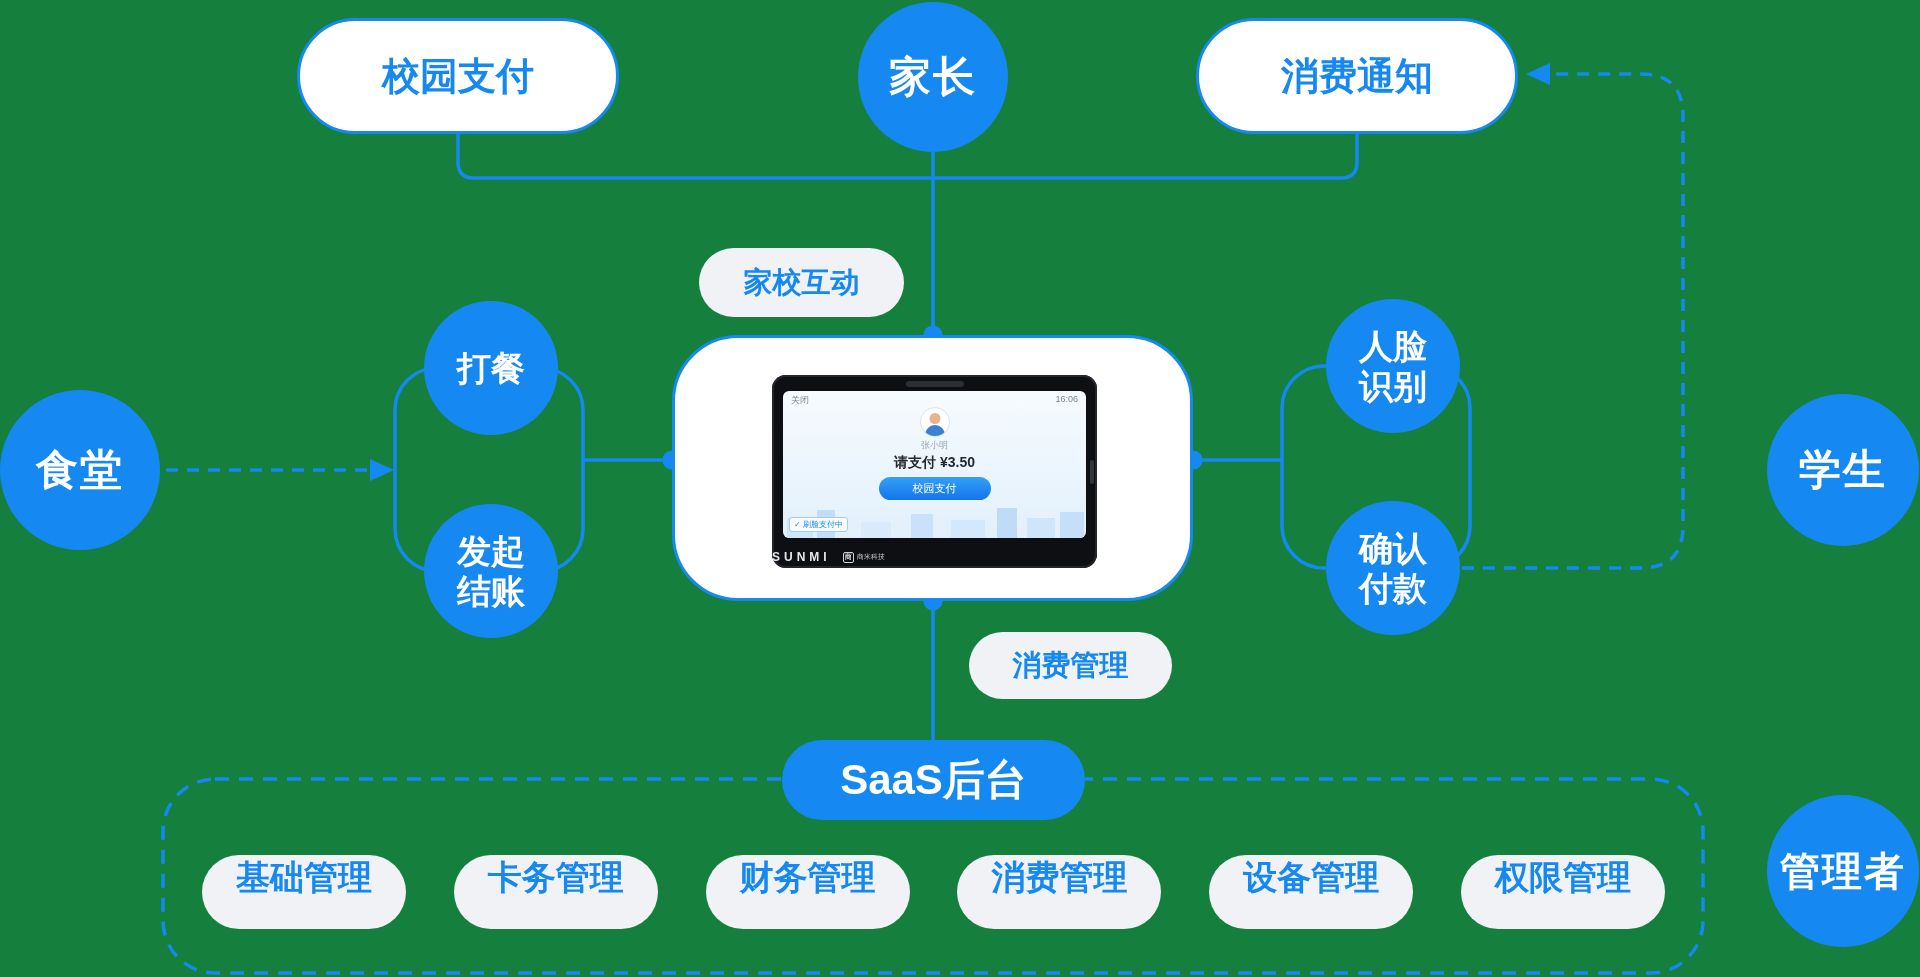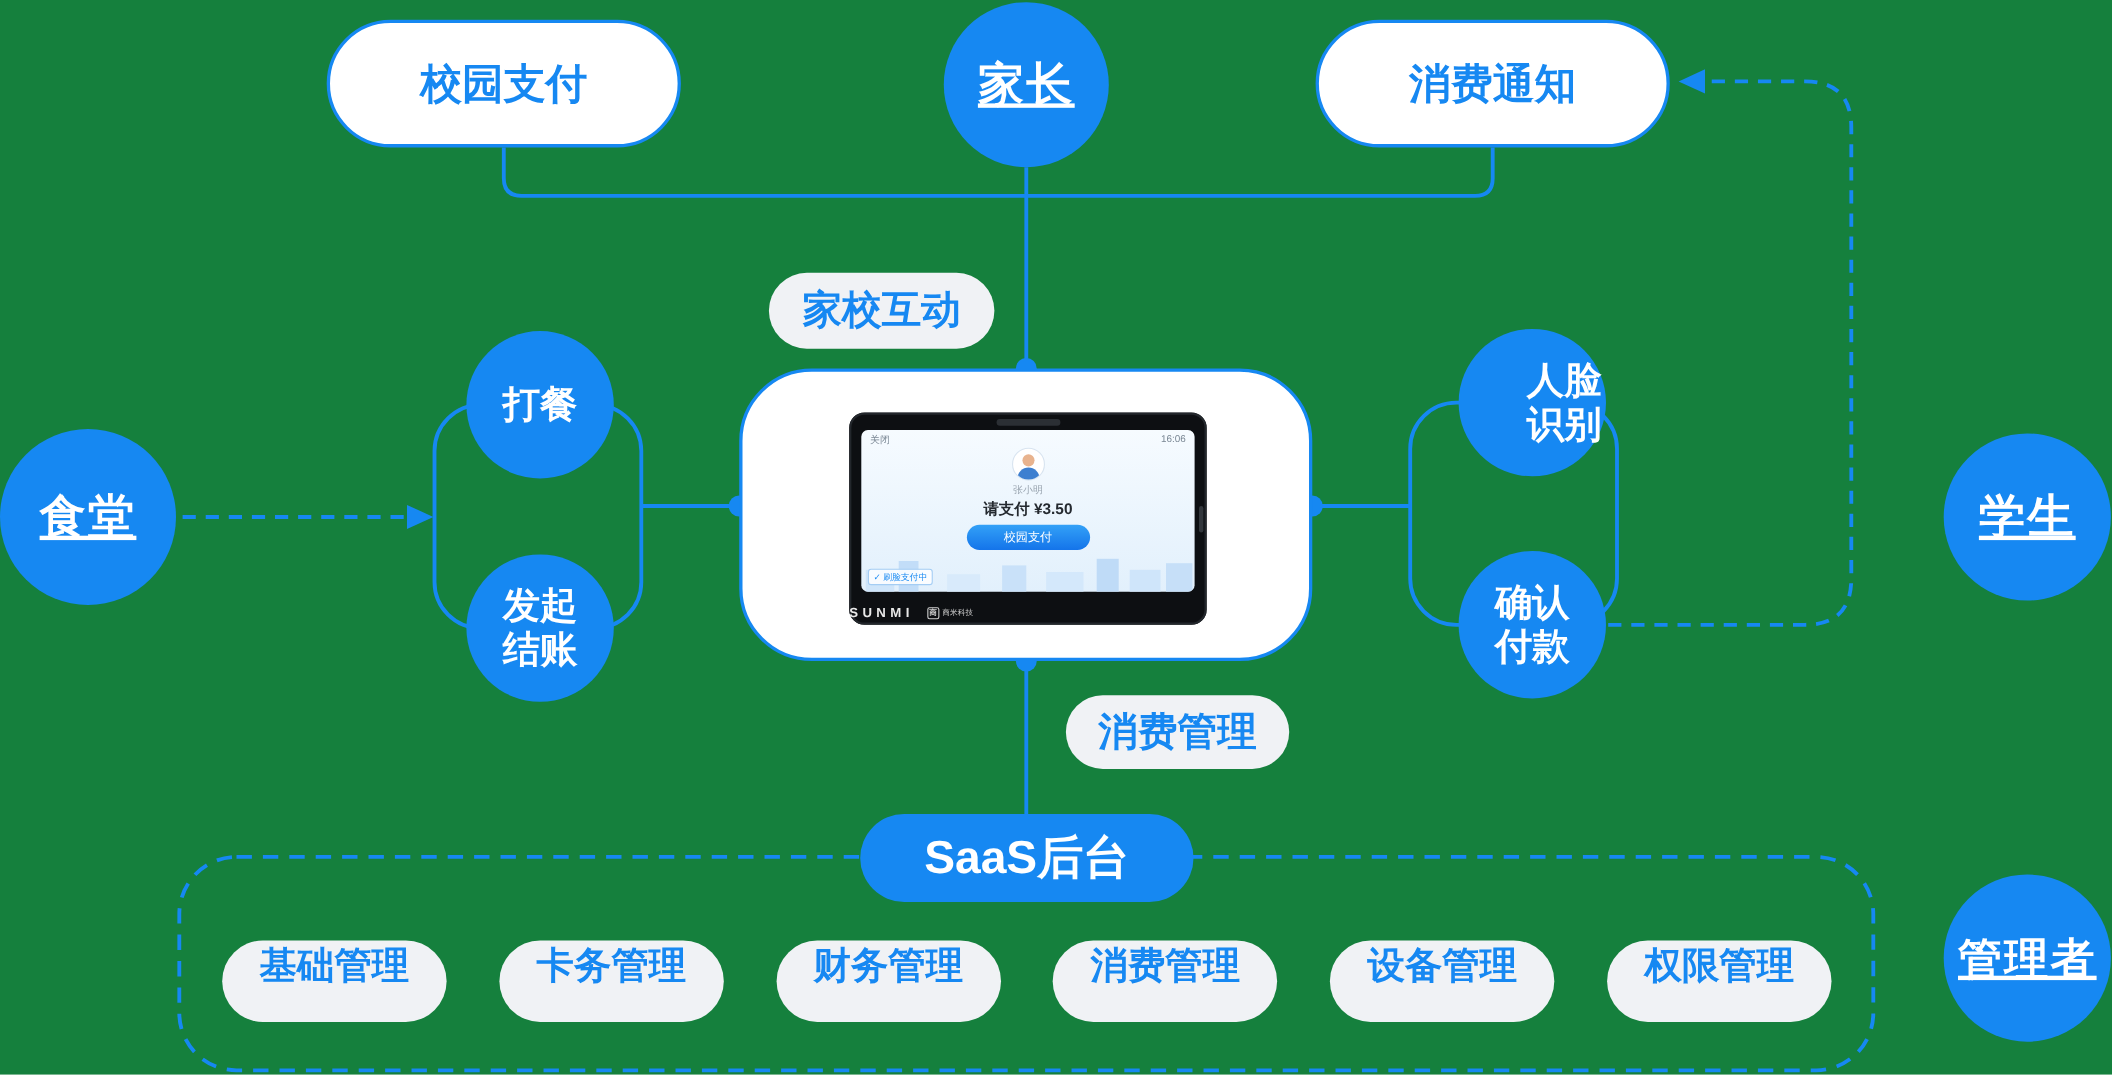--- a/index.html
+++ b/index.html
@@ -7,24 +7,24 @@
               font-family:"Liberation Sans","DejaVu Sans",sans-serif; }
   .stage { position:relative; width:1920px; height:977px; background:#15803d; }
   svg.wires { position:absolute; left:0; top:0; width:1920px; height:977px; z-index:0; }
 
   .node { position:absolute; display:flex; align-items:center; justify-content:center;
           text-align:center; z-index:1; }
 
   .pill-outline { background:#fff; border:3px solid #1688F2; border-radius:60px;
                   color:#1688F2; font-size:38px; font-weight:700; }
   .pill-gray    { background:#F0F2F5; border-radius:36px; color:#1688F2;
-                  font-size:36px; font-weight:700; }
+                  font-size:29px; font-weight:700; }
   .circle       { background:#1688F2; border-radius:50%; color:#fff; font-weight:700; }
   .circle .wrap { width:76px; word-break:break-all; line-height:1.18; font-size:34px; }
-  .circle-big   { font-size:42px; letter-spacing:2px;text-decoration:underline; }
+  .circle-big   { font-size:42px; letter-spacing:2px; }
 
   .frame { position:absolute; left:672px; top:335px; width:521px; height:266px;
            border:3px solid #1688F2; border-radius:66px; background:#fff; z-index:1; }
 
   
   .tablet { position:absolute; left:97px; top:37px; width:325px; height:193px;
             background:#0d0f12; border-radius:14px; box-shadow:0 0 0 2px #23272c inset; }
   .cam-slot { position:absolute; top:6px; left:50%; transform:translateX(-50%);
               width:58px; height:6px; border-radius:3px; background:#2b2f34; }
   .side-slot { position:absolute; right:3px; top:44%; width:4px; height:24px;
@@ -164,21 +164,21 @@
   </div>
 
   <div class="node circle" style="left:424px; top:301px; width:134px; height:134px;">
     <span class="wrap">打餐</span>
   </div>
 
   <div class="node circle" style="left:424px; top:504px; width:134px; height:134px;">
     <span class="wrap">发起结账</span>
   </div>
 
-  <div class="node circle" style="left:1326px; top:299px; width:134px; height:134px;justify-content:flex-end;">
+  <div class="node circle" style="left:1326px; top:299px; width:134px; height:134px;">
     <span class="wrap">人脸识别</span>
   </div>
 
   <div class="node circle" style="left:1326px; top:501px; width:134px; height:134px;">
     <span class="wrap">确认付款</span>
   </div>
 
   <div class="node circle circle-big" style="left:1767px; top:394px; width:152px; height:152px;">
     <span>学生</span>
   </div>

